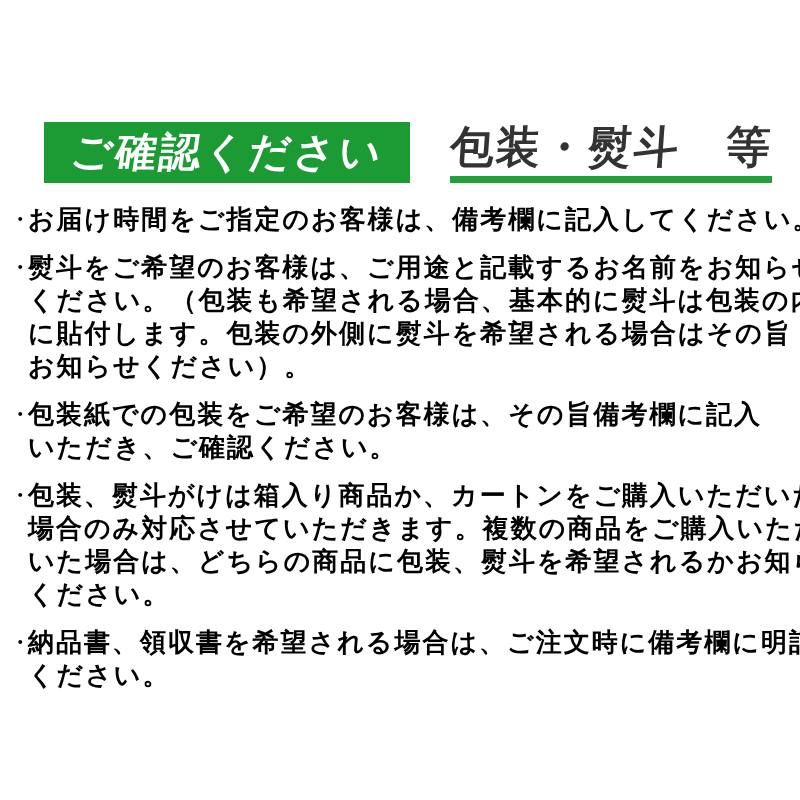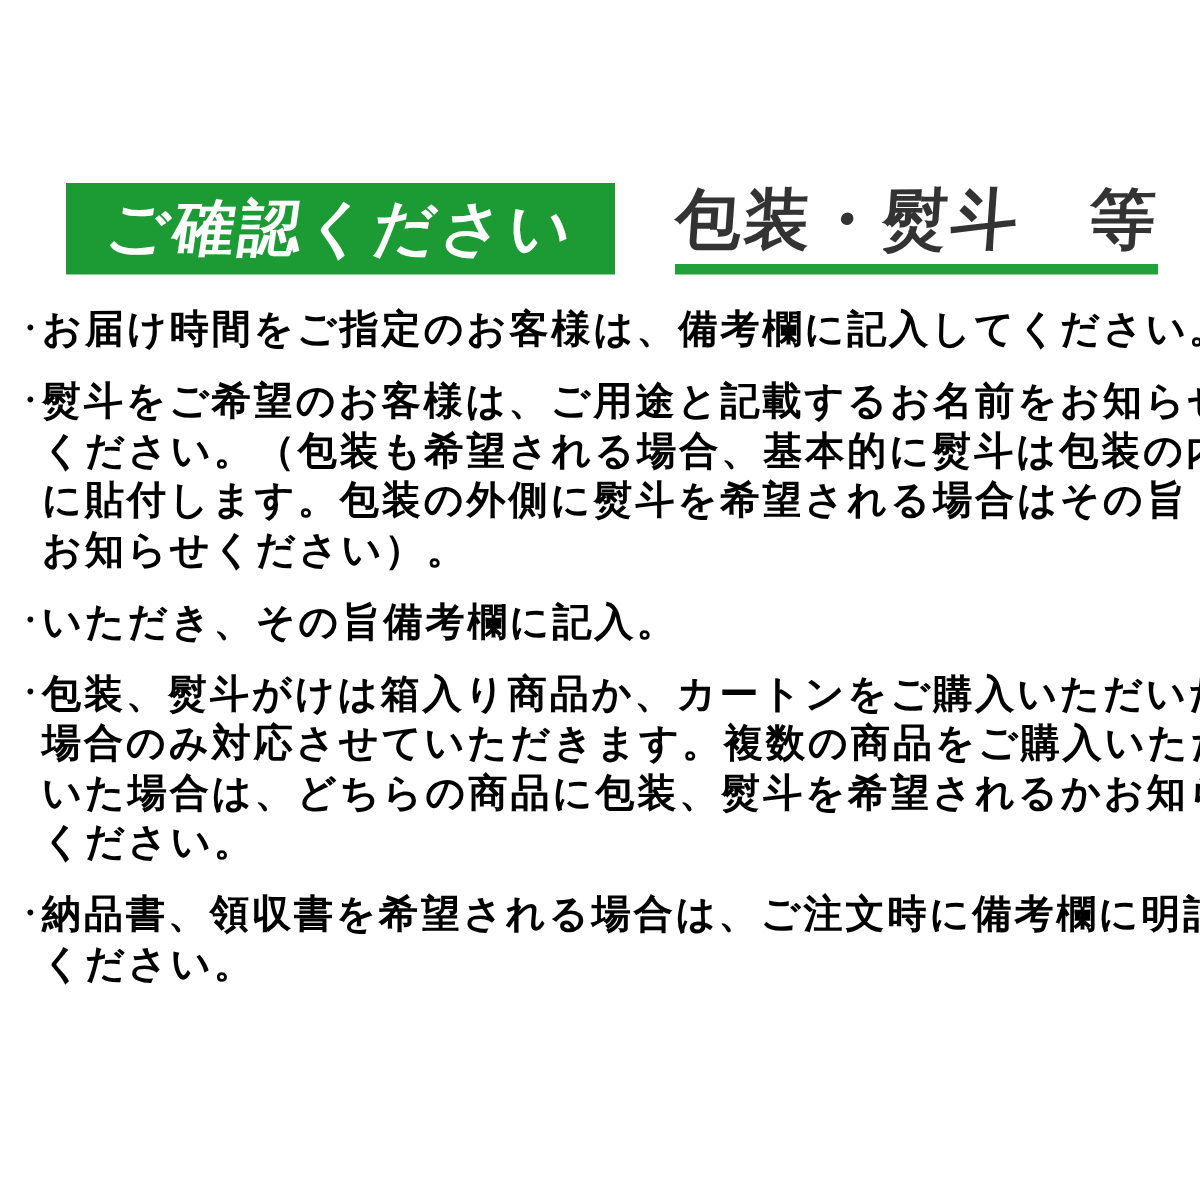--- a/index.html
+++ b/index.html
@@ -132,21 +132,22 @@
         <div class="line">熨斗をご希望のお客様は、ご用途と記載するお名前をお知らせ</div>
         <div class="line">ください。（包装も希望される場合、基本的に熨斗は包装の内側</div>
         <div class="line">に貼付します。包装の外側に熨斗を希望される場合はその旨</div>
         <div class="line">お知らせください）。</div>
       </div>
     </li>
 
     <li class="notice">
       <span class="bullet">・</span>
       <div class="lines">
-        <div class="line">いただき、その旨備考欄に記入。</div>
+        <div class="line">包装紙での包装をご希望のお客様は、その旨備考欄に記入</div>
+        <div class="line">いただき、ご確認ください。</div>
       </div>
     </li>
 
     <li class="notice">
       <span class="bullet">・</span>
       <div class="lines">
         <div class="line">包装、熨斗がけは箱入り商品か、カートンをご購入いただいた</div>
         <div class="line">場合のみ対応させていただきます。複数の商品をご購入いただ</div>
         <div class="line">いた場合は、どちらの商品に包装、熨斗を希望されるかお知らせ</div>
         <div class="line">ください。</div>

